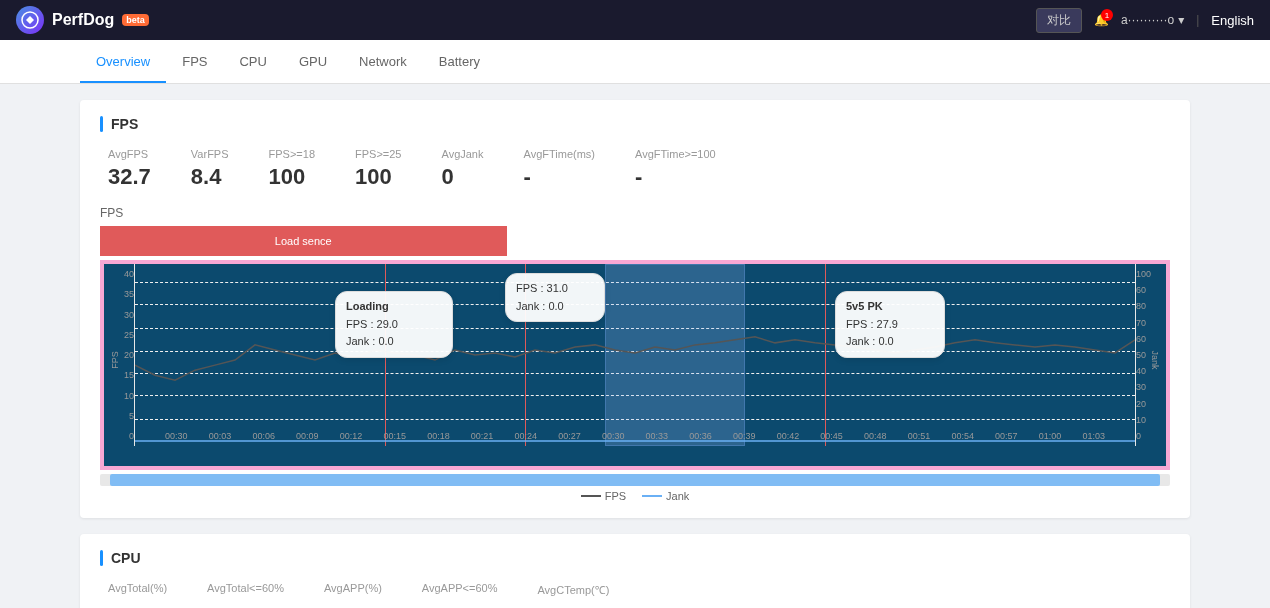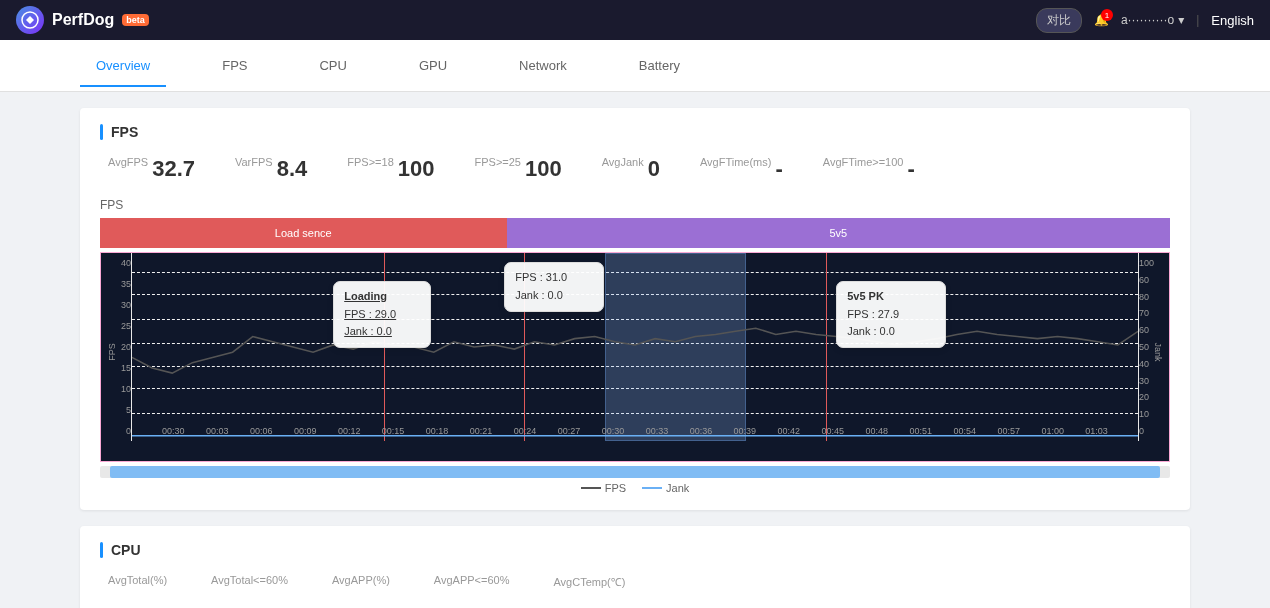--- a/index.html
+++ b/index.html
@@ -23,41 +23,40 @@
       color: white; font-weight: bold; font-size: 11px;
     }
     .logo-text { color: white; font-weight: bold; font-size: 16px; }
     .beta-badge {
       background: #ff6b35; color: white; font-size: 9px;
       padding: 1px 4px; border-radius: 4px; font-weight: bold;
     }
     .header-right { display: flex; align-items: center; gap: 12px; }
     .compare-btn {
       background: #3a3a5c; color: #ccc; border: 1px solid #555;
-      padding: 3px 10px; border-radius: 11px; font-size: 12px; cursor: pointer;
+      padding: 3px 10px; border-radius: 3px; font-size: 12px; cursor: pointer;
     }
     .bell-icon { color: #ccc; position: relative; cursor: pointer; }
     .bell-badge {
       position: absolute; top: -4px; right: -4px;
       background: red; color: white; font-size: 8px;
       width: 12px; height: 12px; border-radius: 50%;
       display: flex; align-items: center; justify-content: center;
     }
     .user-info { color: #ccc; font-size: 12px; display: flex; align-items: center; gap: 4px; cursor: pointer; }
     .lang { color: white; font-size: 13px; }
     .divider-v { color: #555; }
 
     
     .nav-bar {
       background: white;
       border-bottom: 1px solid #e0e0e0;
       padding: 0 80px;
       display: flex; align-items: center;
-      height: 52px;
-      gap: 40px;
+      height: 44px;
     }
     .nav-item {
       padding: 12px 16px;
       cursor: pointer;
       font-size: 13px;
       color: #666;
       border-bottom: 2px solid transparent;
       margin-bottom: -1px;
     }
     .nav-item.active { color: #1890ff; border-bottom-color: #1890ff; font-weight: 500; }
@@ -77,38 +76,38 @@
       display: flex; align-items: center; gap: 8px;
       font-size: 14px; font-weight: 600; color: #333;
       margin-bottom: 16px;
     }
     .section-title-bar {
       width: 3px; height: 16px; background: #1890ff; border-radius: 2px;
     }
 
     
     .stats-row { display: flex; gap: 40px; margin-bottom: 16px; padding: 0 8px; }
-    .stat-item { display: flex; flex-direction: row; gap: 4px; }
+    .stat-item { display: flex; flex-direction: column; gap: 4px; }
     .stat-label { font-size: 11px; color: #999; }
     .stat-value { font-size: 22px; font-weight: 600; color: #333; }
 
     
     .chart-label { font-size: 12px; color: #666; margin-bottom: 6px; }
 
     
     .segment-bar { display: flex; height: 30px; margin-bottom: 4px; }
     .seg-load { background: #e05a5a; flex: 0 0 38%; display: flex; align-items: center; justify-content: center; color: white; font-size: 11px; }
     .seg-5v5 { background: #9b6fd4; flex: 0 0 62%; display: flex; align-items: center; justify-content: center; color: white; font-size: 11px; }
 
     
     .chart-wrapper {
       position: relative;
       height: 200px;
-      border: 1px solid #f9a8d4;
-      background: #0f172a;
+      border: 4px solid #f9a8d4;
+      background: #0c4a6e;
       overflow: hidden;
     }
 
     
     .y-axis-left {
       position: absolute; left: 0; top: 0; bottom: 20px; width: 30px;
       display: flex; flex-direction: column; justify-content: space-between;
       padding: 5px 0;
       font-size: 9px; color: #999; text-align: right;
     }
@@ -127,21 +126,21 @@
     
     .grid-line {
       position: absolute; left: 0; right: 0; border-top: 1px dashed #f0f0f0;
     }
 
     
     .tooltip-box {
       position: absolute;
       background: rgba(255,255,255,0.95);
       border: 1px solid #ddd;
-      border-radius: 7px;
+      border-radius: 12px;
       padding: 6px 10px;
       font-size: 11px;
       line-height: 1.6;
       box-shadow: 0 2px 6px rgba(0,0,0,0.1);
       z-index: 10;
     }
 
     
     .selection-highlight {
       position: absolute;
@@ -267,23 +266,20 @@
         <span class="stat-label">AvgFTime&gt;=100</span>
         <span class="stat-value">-</span>
       </div>
     </div>
 
     <div class="chart-label">FPS</div>
 
     <div class="segment-bar">
       <div class="seg-load">
         <span>Load sence</span>
-      </div>
-      <div class="seg-5v5">
-        <span>5v5</span>
       </div>
     </div>
 
     <div class="chart-wrapper" style="height:210px;">
 
       <div class="y-axis-left">
         <span>40</span>
         <span>35</span>
         <span>30</span>
         <span>25</span>
@@ -316,21 +312,21 @@
               0,100 20,110 40,115 60,105 80,100 100,95 120,80 140,85 160,90 180,95
               200,88 220,92 240,85 260,88 280,90 300,95 320,85 340,90 360,88 380,92
               400,85 420,88 440,82 460,80 480,85 500,88 520,82 540,85 560,80 580,78
               600,75 620,72 640,78 660,75 680,78 700,80 720,82 740,85 760,88 780,85
               800,82 820,78 840,75 860,78 880,80 900,82 920,80 940,82 960,85 980,88 1000,75
             "></polyline>
 
           <polyline fill="none" stroke="#6ab0f5" stroke-width="1.5" points="0,175 100,175 200,175 300,175 400,175 500,175 600,175 700,175 800,175 900,175 1000,175"></polyline>
         </svg>
 
-        <div class="tooltip-box" style="left:20%;top:15%;width:98px;text-decoration:underline;">
+        <div class="tooltip-box" style="left:20%;top:15%;width:118px;">
           <div style="font-weight:600;">Loading</div>
           <div>FPS : 29.0</div>
           <div>Jank : 0.0</div>
         </div>
 
         <div class="tooltip-box" style="left:37%;top:5%;width:100px;">
           <div>FPS : 31.0</div>
           <div>Jank : 0.0</div>
         </div>
 

